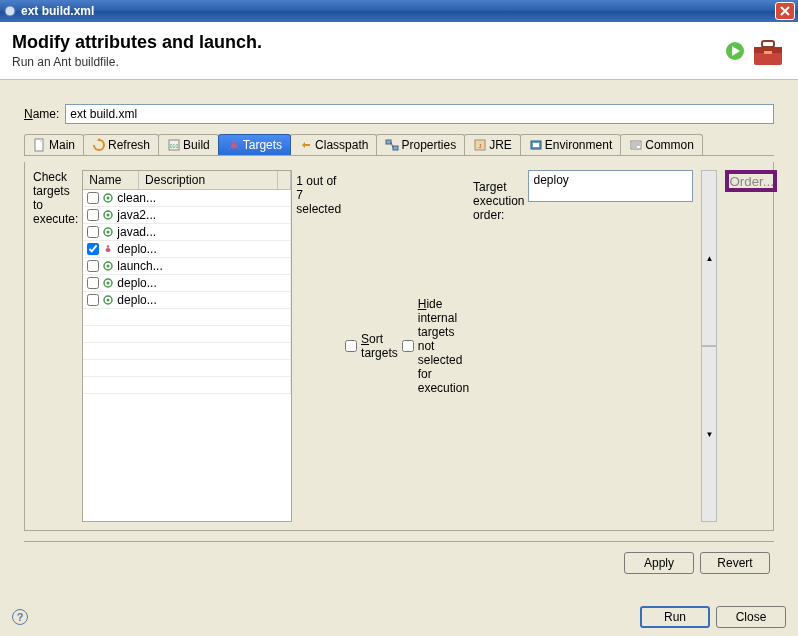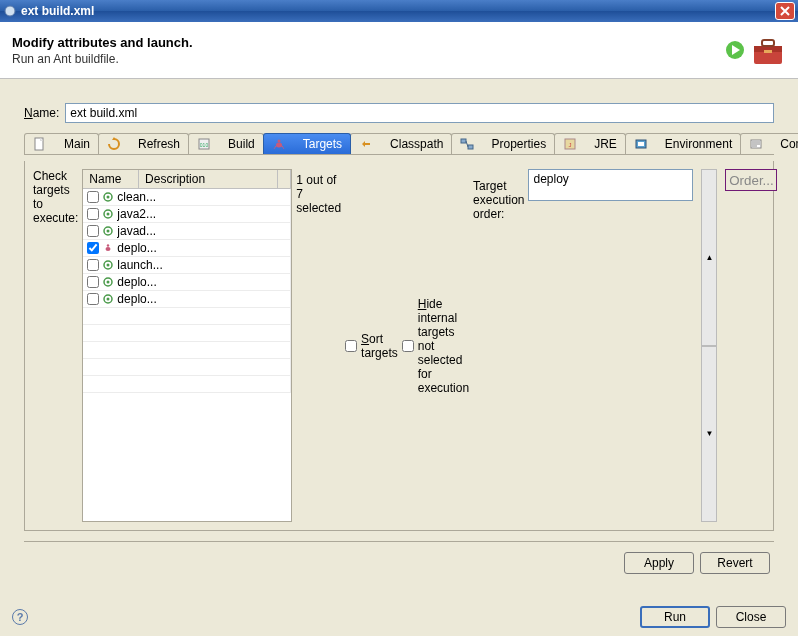--- a/index.html
+++ b/index.html
@@ -5,31 +5,31 @@
 * { box-sizing: border-box; margin: 0; padding: 0; }
 body { font-family: "Microsoft Sans Serif", Tahoma, sans-serif; font-size: 12px; background: #d6d3ce; width: 798px; height: 636px; overflow: hidden; }
 .window { width: 798px; height: 636px; display: flex; flex-direction: column; }
 .titlebar { height: 22px; background: linear-gradient(to bottom, #4a7ec8, #2a5ea8 50%, #1e4e98 50%, #3a6ebb); display: flex; align-items: center; padding: 0 3px; }
 .titlebar-icon { width: 14px; height: 14px; margin-right: 4px; display: flex; align-items: center; justify-content: center; }
 .titlebar-text { color: #fff; font-weight: bold; font-size: 12px; flex: 1; }
 .close-btn { width: 20px; height: 18px; background: #d44a3a; border: 1px solid #fff; border-radius: 3px; display: flex; align-items: center; justify-content: center; color: #fff; font-weight: bold; font-size: 11px; cursor: pointer; }
 .content { flex: 1; background: #ece9d8; display: flex; flex-direction: column; padding: 0; }
 .header-area { background: #fff; padding: 10px 12px; border-bottom: 1px solid #c0c0c0; display: flex; align-items: center; }
 .header-text { flex: 1; }
-.header-title { font-size: 13px; font-weight: bold; margin-bottom: 2px; }
+.header-title { font-size: 18px; font-weight: bold; margin-bottom: 2px; }
 .header-sub { font-size: 12px; color: #333; }
 .header-icons { display: flex; align-items: center; gap: 4px; }
 .run-icon { width: 22px; height: 22px; }
 .toolbox-icon { width: 36px; height: 36px; }
 .main-area { flex: 1; padding: 24px; display: flex; flex-direction: column; gap: 6px; }
 .name-row { display: flex; align-items: center; gap: 6px; }
 .name-label { min-width: 34px; }
 .name-input { flex: 1; height: 20px; border: 1px solid #7f9db9; padding: 0 4px; background: #fff; font-family: inherit; font-size: 12px; }
 .tabs { display: flex; border-bottom: 1px solid #aca899; margin-top: 4px; background: #ece9d8; }
-.tab { display: flex; align-items: center; gap: 17px; padding: 3px 8px; border: 1px solid #aca899; border-bottom: none; background: #ece9d8; margin-right: -1px; cursor: pointer; border-radius: 3px 3px 0 0; }
+.tab { display: flex; align-items: center; gap: 2px; padding: 3px 8px; border: 1px solid #aca899; border-bottom: none; background: #ece9d8; margin-right: -1px; cursor: pointer; border-radius: 3px 3px 0 0; }
 .tab.active { background: linear-gradient(to bottom, #4a8cf0, #2a6cd8); color: #fff; border-color: #2a5ea8; position: relative; z-index: 2; }
 .tab-icon { width: 14px; height: 14px; display: flex; align-items: center; justify-content: center; }
 .tab-body { flex: 1; border: 1px solid #aca899; border-top: none; background: #ece9d8; padding: 8px; display: flex; flex-direction: row; gap: 4px; }
 .targets-label { margin-bottom: 2px; }
 .table-wrap { border: 1px solid #aca899; background: #fff; flex: 0 0 210px; overflow: hidden; }
 .thead { display: flex; background: #ece9d8; border-bottom: 1px solid #c0c0c0; }
 .th { padding: 2px 6px; border-right: 1px solid #c0c0c0; font-weight: normal; }
 .th-name { width: 100px; }
 .th-desc { width: 270px; }
 .th-rest { flex: 1; }
@@ -41,21 +41,21 @@
 .target-cb { width: 12px; height: 12px; margin: 0; }
 .target-icon { width: 12px; height: 12px; display: flex; align-items: center; justify-content: center; }
 .target-label { font-size: 12px; white-space: nowrap; overflow: hidden; text-overflow: clip; }
 .sel-count { margin-top: 4px; }
 .checkbox-row { display: flex; align-items: center; gap: 4px; }
 .order-label { margin-top: 10px; }
 .order-row { display: flex; gap: 8px; }
 .order-text { flex: 1; height: 32px; border: 1px solid #7f9db9; background: #fff; padding: 2px 4px; font-family: inherit; font-size: 12px; resize: none; }
 .scroll-btns { width: 16px; display: flex; flex-direction: column; }
 .scroll-btn { flex: 1; background: #e8e8e8; border: 1px solid #bbb; font-size: 8px; display: flex; align-items: center; justify-content: center; }
-.order-btn { width: 52px; height: 22px; border: 1px solid #701a75; background: #ece9d8; color: #888; cursor: default; }
+.order-btn { width: 52px; height: 22px; border: 4px solid #701a75; background: #ece9d8; color: #888; cursor: default; }
 .hline { height: 1px; background: #aca899; margin: 4px 0; }
 .button-row { display: flex; justify-content: flex-end; gap: 6px; padding: 0 4px; }
 .btn { min-width: 70px; height: 22px; border: 1px solid #7a7a7a; background: #ece9d8; cursor: pointer; font-family: inherit; font-size: 12px; border-radius: 3px; padding: 0 10px; }
 .btn.default { border: 2px solid #3a6ebb; }
 .footer { display: flex; align-items: center; padding: 8px 12px; }
 .help-icon { width: 16px; height: 16px; border: 1px solid #5a7aaa; border-radius: 50%; display: flex; align-items: center; justify-content: center; color: #5a7aaa; font-weight: bold; font-size: 11px; cursor: pointer; }
 .footer-btns { flex: 1; display: flex; justify-content: flex-end; gap: 6px; }
 .underline-first::first-letter { text-decoration: underline; }
 </style>
 </head>

